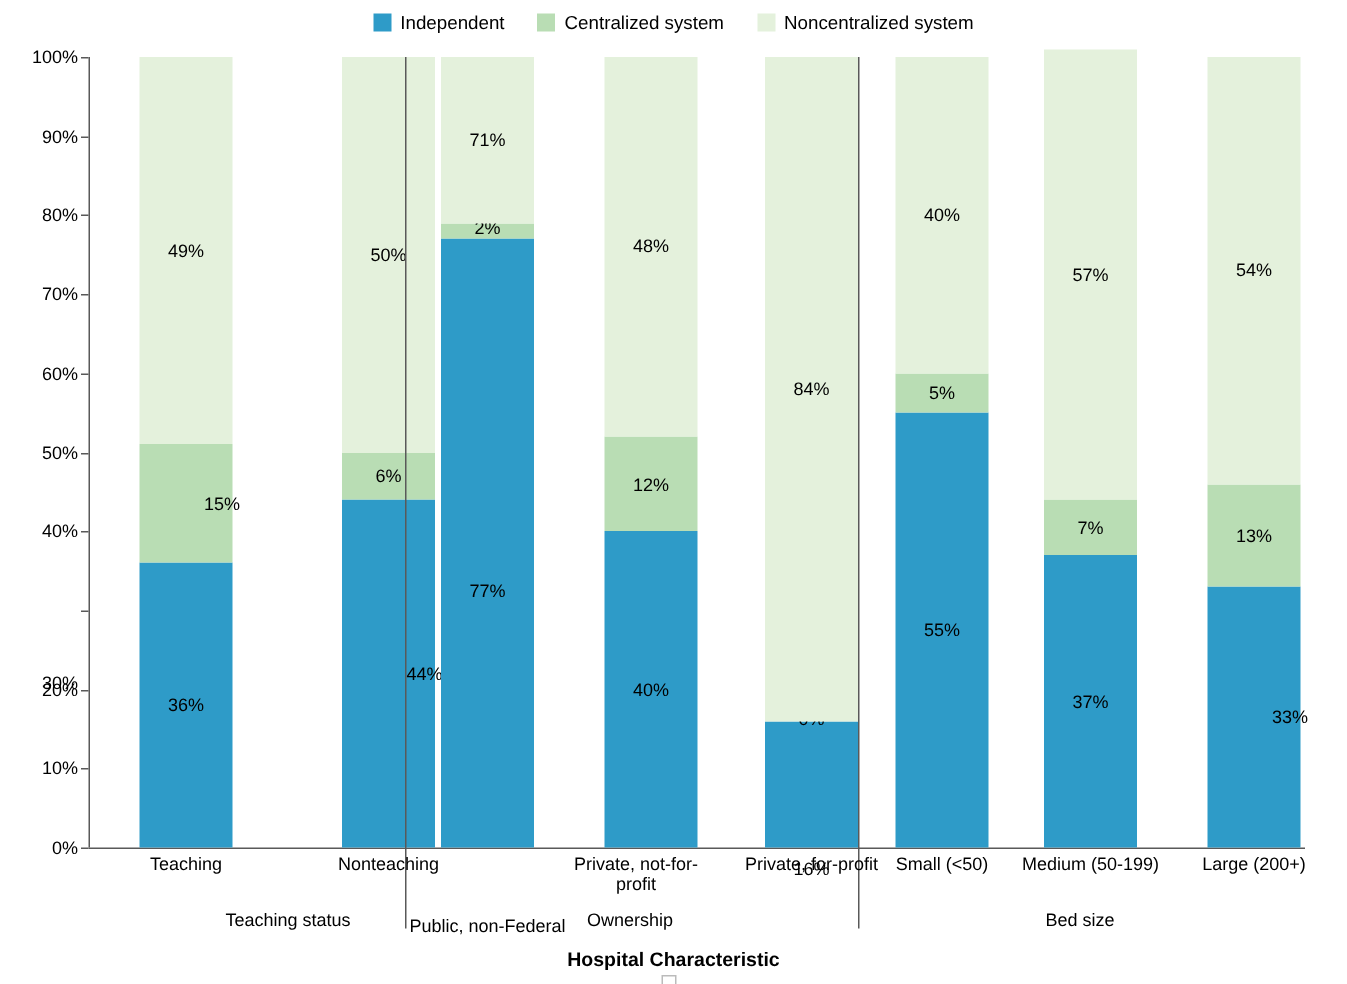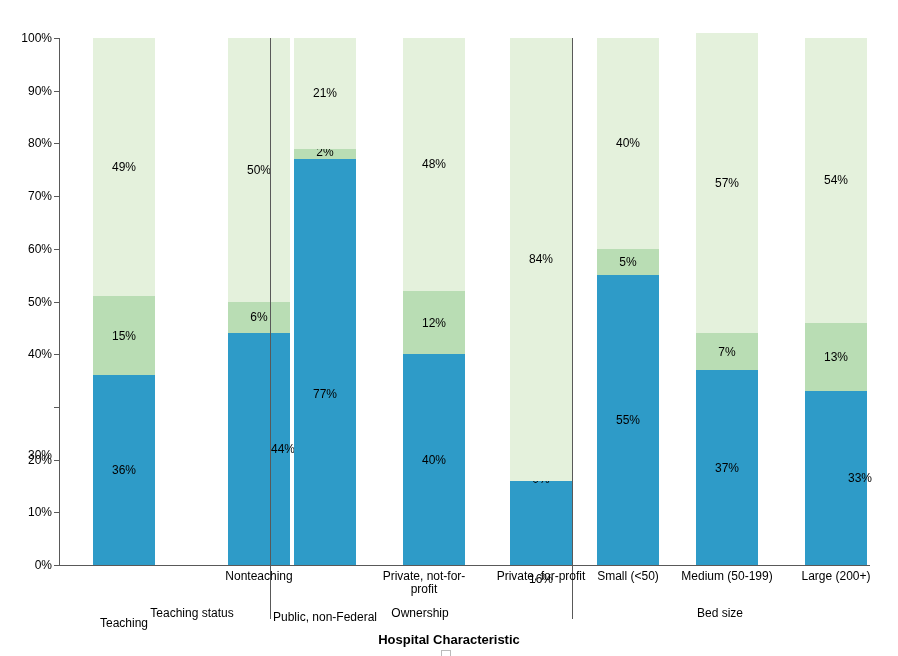--- a/index.html
+++ b/index.html
@@ -63,20 +63,34 @@
   .tiny-mark{
     position:absolute;left:441px;top:650px;width:8px;height:6px;
     border:1px solid #bbb;
   }
 </style>
 </head>
 <body>
 
 <div id="chart-root">
 
+  <div class="legend">
+    <div class="legend-item">
+      <span class="legend-swatch" style="background:#2e9bc8"></span>
+      <span>Independent</span>
+    </div>
+    <div class="legend-item">
+      <span class="legend-swatch" style="background:#b9ddb4"></span>
+      <span>Centralized system</span>
+    </div>
+    <div class="legend-item">
+      <span class="legend-swatch" style="background:#e4f1dc"></span>
+      <span>Noncentralized system</span>
+    </div>
+  </div>
 
   <div class="axis-line-left"></div>
   <div class="axis-line-bottom"></div>
 
   <div id="yticks">
       <div class="ytick" style="top: 565px; left: 0px;">0%</div>
       <div class="ytick-mark" style="top: 565px;"></div>
       <div class="ytick" style="top: 512.3px; left: 0px;">10%</div>
       <div class="ytick-mark" style="top: 512.3px;"></div>
       <div class="ytick" style="top: 459.6px; left: 0px;">20%</div>
@@ -97,39 +111,39 @@
       <div class="ytick-mark" style="top: 90.7px;"></div>
       <div class="ytick" style="top: 38px; left: 0px;">100%</div>
       <div class="ytick-mark" style="top: 38px;"></div>
     </div>
 
   <div class="plot" id="plot">
       <div class="bar-group" style="left: 34px; width: 62px; height: 527px;">
         <div class="seg" style="background: rgb(46, 155, 200); height: 189.72px; bottom: 0px;"></div>
         <div class="seg-label" style="top: 425.14px;">36%</div>
         <div class="seg" style="background: rgb(185, 221, 180); height: 79.05px; bottom: 189.72px;"></div>
-        <div class="seg-label" style="top: 290.755px;">15%</div>
+        <div class="seg-label" style="top: 290.755px; margin-left: 24px;">15%</div>
         <div class="seg" style="background: rgb(228, 241, 220); height: 258.23px; bottom: 268.77px;"></div>
         <div class="seg-label" style="top: 122.115px;">49%</div>
       </div>
       <div class="bar-group" style="left: 169px; width: 62px; height: 527px;">
         <div class="seg" style="background: rgb(46, 155, 200); height: 231.88px; bottom: 0px;"></div>
         <div class="seg-label" style="top: 404.06px; padding-left: 24px;">44%</div>
         <div class="seg" style="background: rgb(185, 221, 180); height: 31.62px; bottom: 231.88px;"></div>
         <div class="seg-label" style="top: 272.31px;">6%</div>
         <div class="seg" style="background: rgb(228, 241, 220); height: 263.5px; bottom: 263.5px;"></div>
         <div class="seg-label" style="top: 124.75px;">50%</div>
       </div>
       <div class="bar-group" style="left: 235px; width: 62px; height: 527px;">
         <div class="seg" style="background: rgb(46, 155, 200); height: 405.79px; bottom: 0px;"></div>
         <div class="seg-label" style="top: 317.105px; margin-top: 32px;">77%</div>
         <div class="seg" style="background: rgb(185, 221, 180); height: 10.54px; bottom: 405.79px;"></div>
         <div class="seg-label" style="top: 106.94px;">2%</div>
         <div class="seg" style="background: rgb(228, 241, 220); height: 110.67px; bottom: 416.33px;"></div>
-        <div class="seg-label" style="top: 48.335px;">21%</div>
+        <div class="seg-label" style="top: 48.335px;">71%</div>
       </div>
       <div class="bar-group" style="left: 344px; width: 62px; height: 527px;">
         <div class="seg" style="background: rgb(46, 155, 200); height: 210.8px; bottom: 0px;"></div>
         <div class="seg-label" style="top: 414.6px;">40%</div>
         <div class="seg" style="background: rgb(185, 221, 180); height: 63.24px; bottom: 210.8px;"></div>
         <div class="seg-label" style="top: 277.58px;">12%</div>
         <div class="seg" style="background: rgb(228, 241, 220); height: 252.96px; bottom: 274.04px;"></div>
         <div class="seg-label" style="top: 119.48px;">48%</div>
       </div>
       <div class="bar-group" style="left: 451px; width: 62px; height: 527px;">
@@ -163,21 +177,21 @@
         <div class="seg-label" style="top: 311.835px;">13%</div>
         <div class="seg" style="background: rgb(228, 241, 220); height: 284.58px; bottom: 242.42px;"></div>
         <div class="seg-label" style="top: 135.29px;">54%</div>
       </div>
     </div>
 
   <div class="sep" style="left:270px;top:38px;height:581px;"></div>
   <div class="sep" style="left:572px;top:38px;height:581px;"></div>
 
   <div id="xlabels">
-      <div class="cat-label" style="left: 62px; width: 124px; top: 570px; margin-top: 47px;">Teaching</div>
+      <div class="cat-label" style="left: 62px; width: 124px; top: 570px;">Teaching</div>
       <div class="cat-label" style="left: 197px; width: 124px; top: 570px;">Nonteaching</div>
       <div class="cat-label" style="left: 263px; width: 124px; top: 570px; margin-top: 41px;">Public, non-Federal</div>
       <div class="cat-label" style="left: 372px; width: 104px; top: 570px;">Private, not-for-profit</div>
       <div class="cat-label" style="left: 479px; width: 124px; top: 570px;">Private, for-profit</div>
       <div class="cat-label" style="left: 566px; width: 124px; top: 570px;">Small (&lt;50)</div>
       <div class="cat-label" style="left: 665px; width: 124px; top: 570px;">Medium (50-199)</div>
       <div class="cat-label" style="left: 774px; width: 124px; top: 570px;">Large (200+)</div>
     </div>
   <div id="grouplabels">
       <div class="group-label" style="left: 102px; width: 180px; top: 606px;">Teaching status</div>

